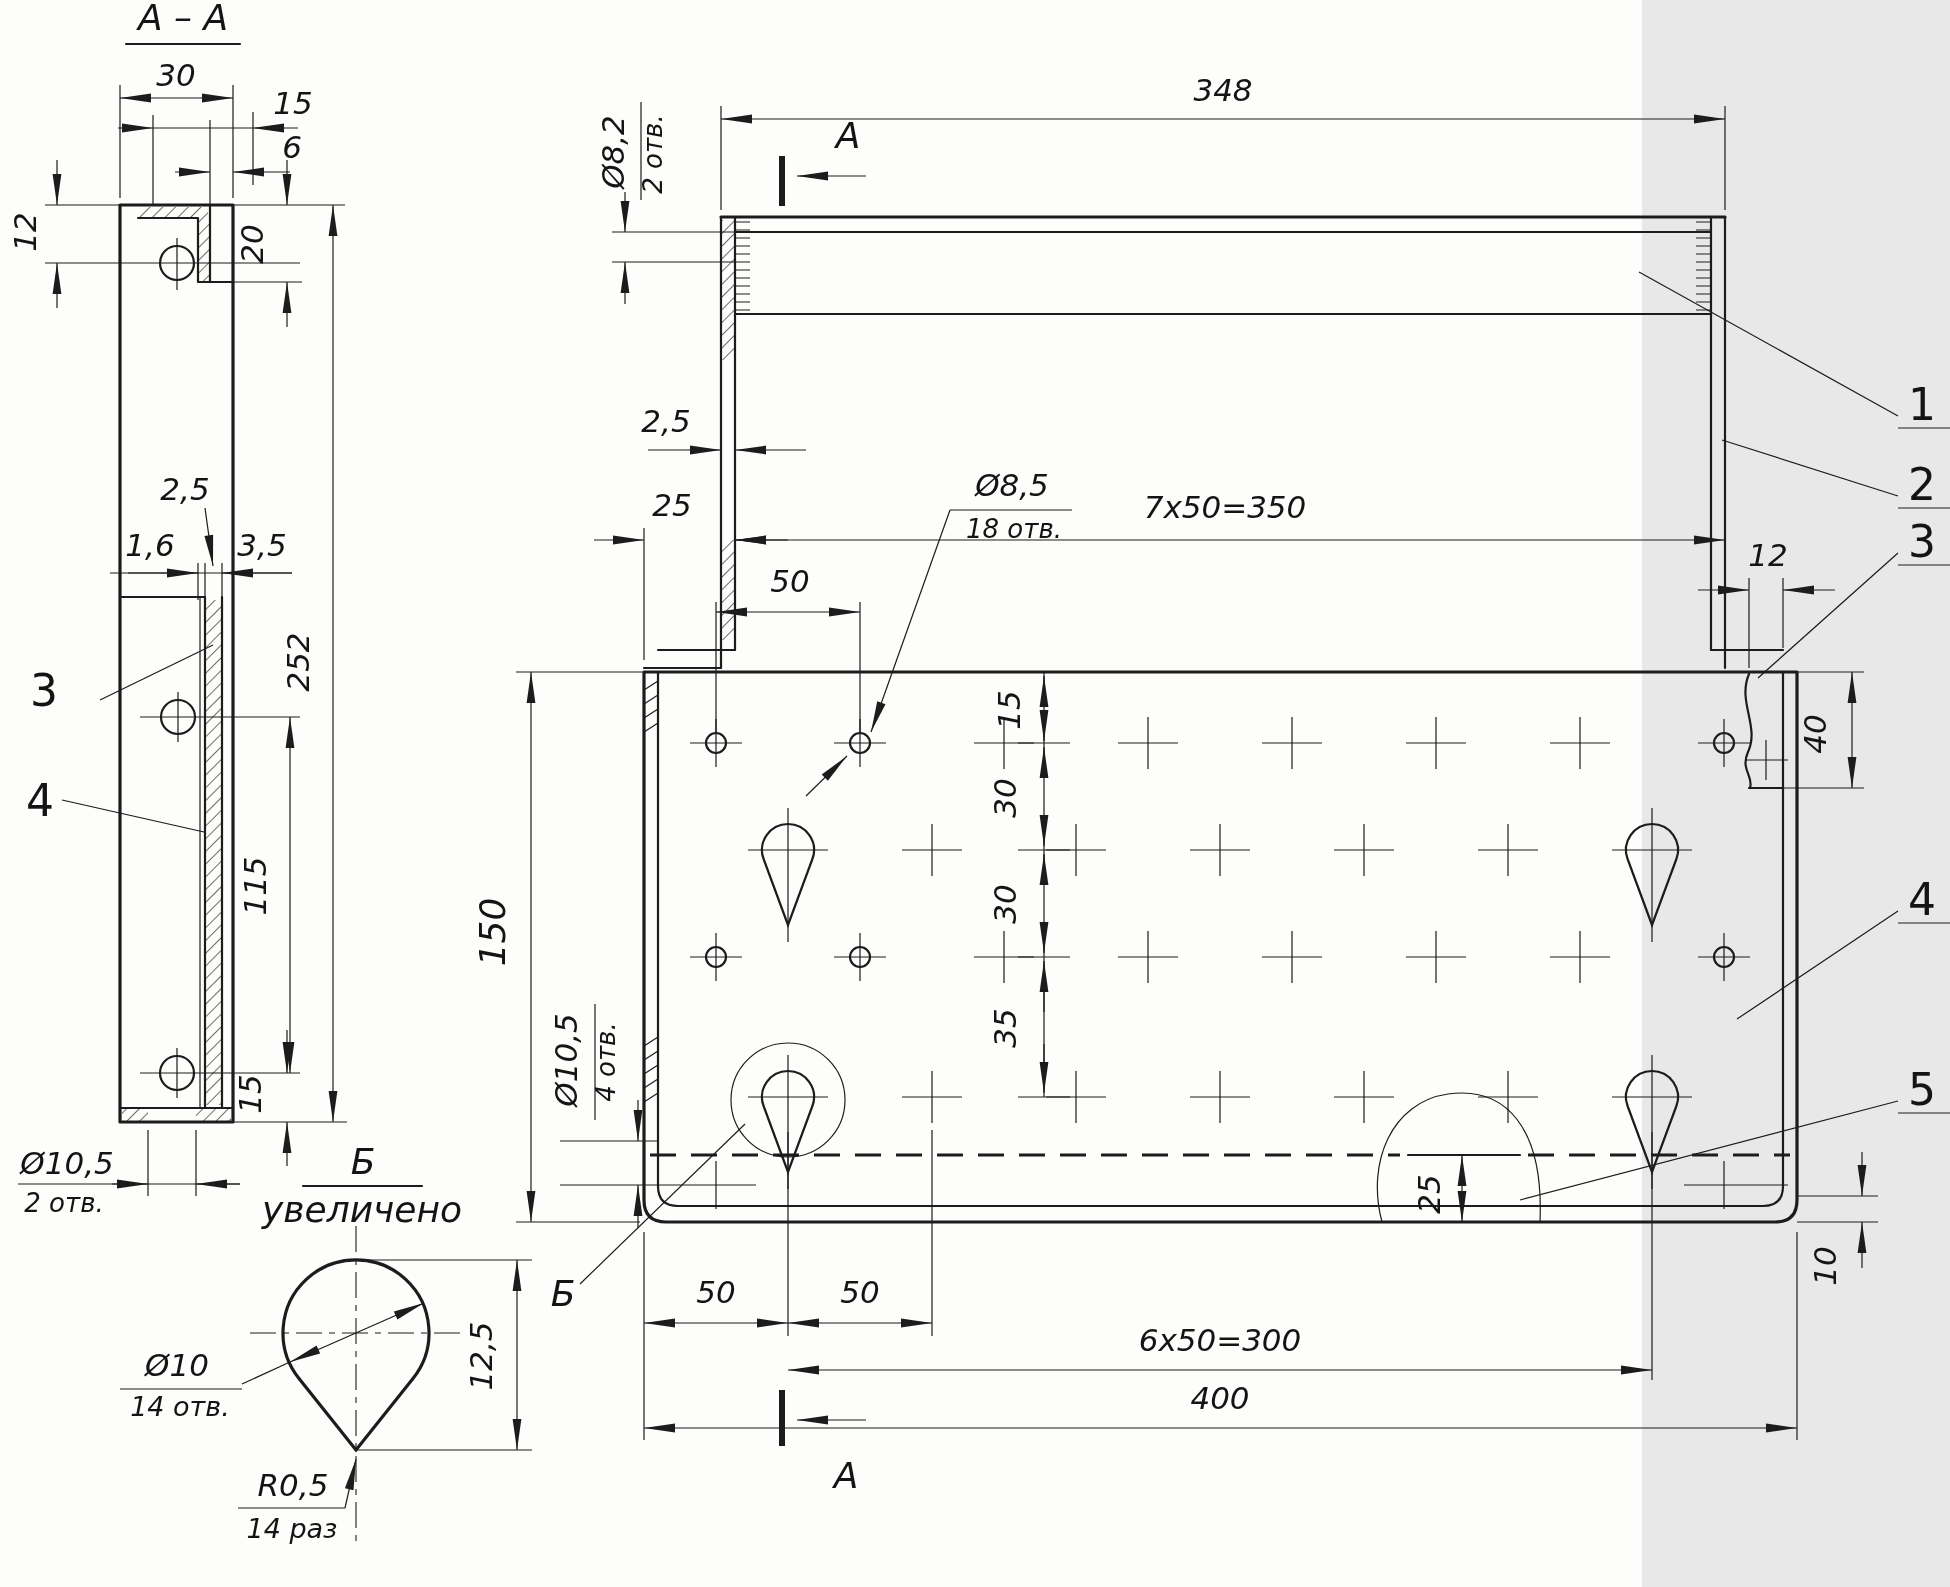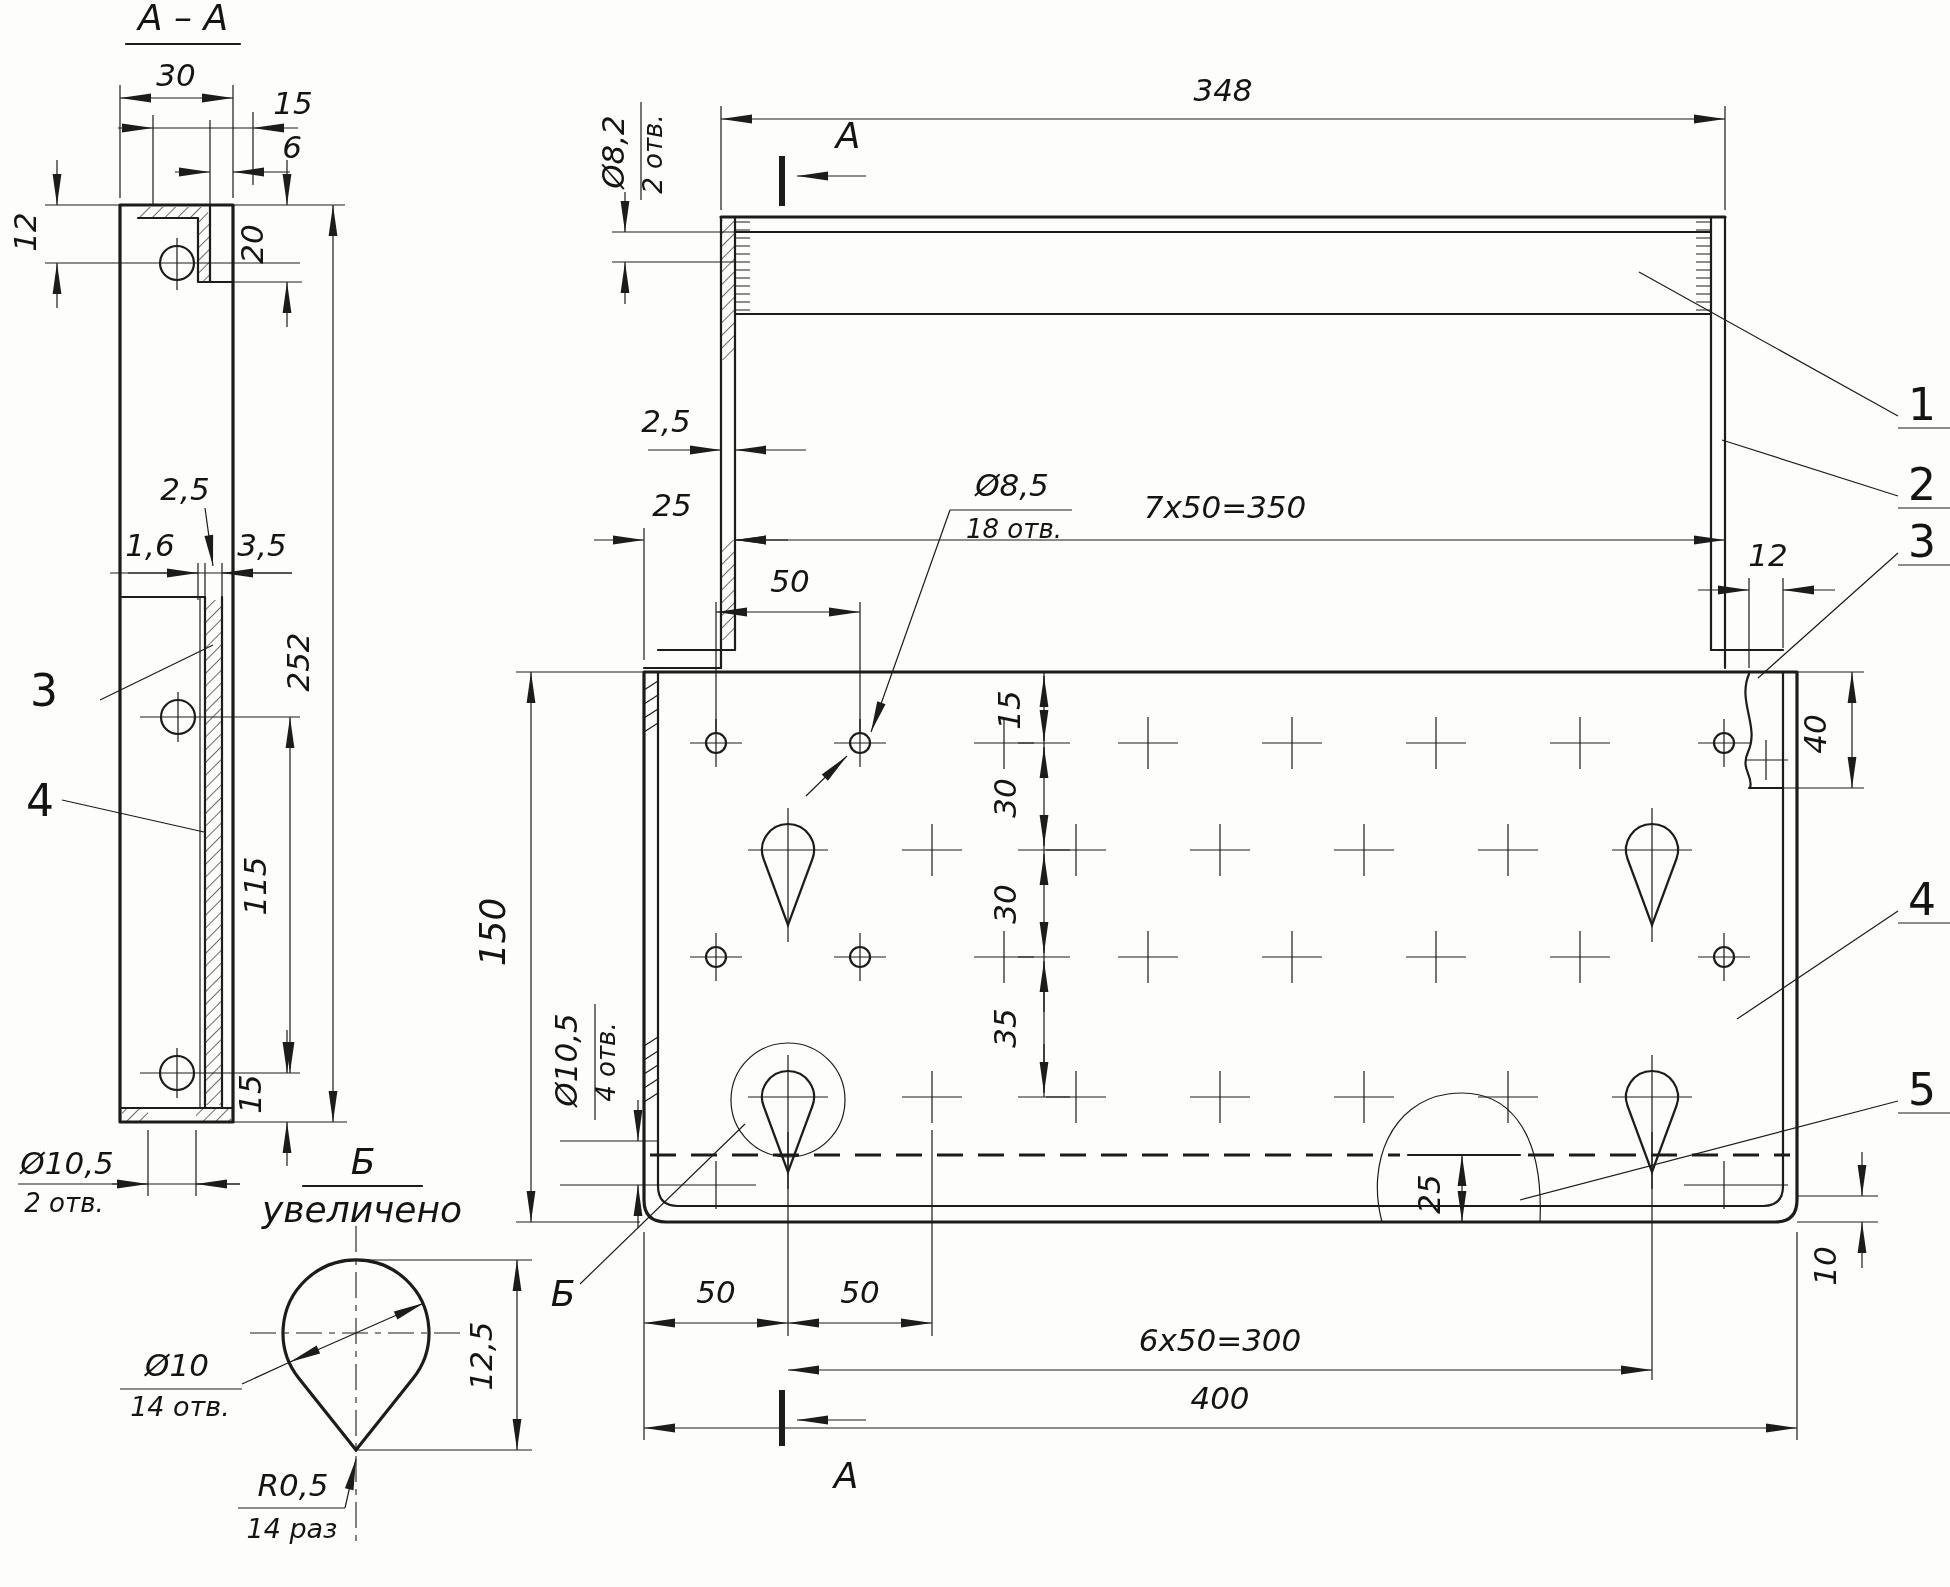--- a/index.html
+++ b/index.html
@@ -1,16 +1,16 @@
 <!DOCTYPE html>
 <html><head>
 <meta charset="utf-8">
 <style>
   html,body{margin:0;padding:0;background:#e8e8e8;}
-  #canvas{width:1950px;height:1587px;background:#fdfdfb;position:relative;
+  #canvas{width:1642px;height:1587px;background:#fdfdfb;position:relative;
     font-family:"DejaVu Sans",sans-serif;}
   svg{display:block}
   .t{stroke:#1c1c1c;stroke-width:3.2;fill:none;stroke-linecap:round}
   .m{stroke:#1c1c1c;stroke-width:2.2;fill:none;stroke-linecap:round}
   .n{stroke:#1c1c1c;stroke-width:1.2;fill:none;stroke-linecap:butt}
   .w5{stroke:#1c1c1c;stroke-width:6;fill:none}
   .dash{stroke:#1c1c1c;stroke-width:3;fill:none;stroke-dasharray:26 15}
   .cl{stroke:#1c1c1c;stroke-width:1.1;fill:none;stroke-dasharray:26 7 6 7}
   text{fill:#141414}
   .dim{font-size:31px;font-style:italic}

